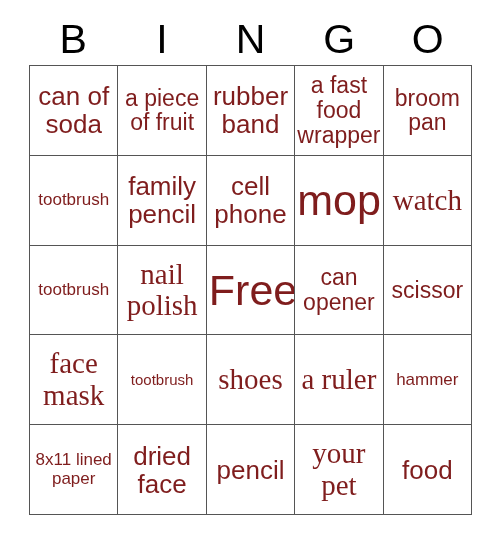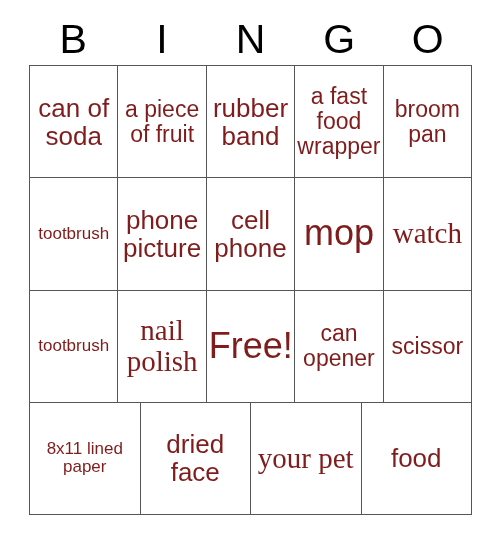--- a/index.html
+++ b/index.html
@@ -79,21 +79,21 @@
   }
   .cell-text {
     display: block;
     width: 100%;
     line-height: 1.08;
     word-break: normal;
     color: #7f1d1d;
   }
 
   
-  .fs-xxl .cell-text { font-size: 36px; }
+  .fs-xxl .cell-text { font-size: 43px; }
   .fs-xl  .cell-text { font-size: 29px; font-family: Liberation Serif, serif; }
   .fs-lg  .cell-text { font-size: 26px; }
   .fs-md  .cell-text { font-size: 23px; }
   .fs-sm  .cell-text { font-size: 17px; }
   .fs-xs  .cell-text { font-size: 15px; }
 </style>
 </head>
 <body>
 
 <div class="bingo-card">
@@ -134,21 +134,21 @@
       <div class="cell fs-md">
           <span class="cell-text">broom pan</span>
         </div>
     </div>
 
     <div class="grid-row">
       <div class="cell fs-sm">
           <span class="cell-text">tootbrush</span>
         </div>
       <div class="cell fs-lg">
-          <span class="cell-text">phone picture</span>
+          <span class="cell-text">family pencil</span>
         </div>
       <div class="cell fs-lg">
           <span class="cell-text">cell phone</span>
         </div>
       <div class="cell fs-xxl">
           <span class="cell-text">mop</span>
         </div>
       <div class="cell fs-xl">
           <span class="cell-text">watch</span>
         </div>
@@ -165,27 +165,47 @@
           <span class="cell-text">Free!</span>
         </div>
       <div class="cell fs-md">
           <span class="cell-text">can opener</span>
         </div>
       <div class="cell fs-md">
           <span class="cell-text">scissor</span>
         </div>
     </div>
 
+    <div class="grid-row">
+      <div class="cell fs-xl">
+          <span class="cell-text">face mask</span>
+        </div>
+      <div class="cell fs-xs">
+          <span class="cell-text">tootbrush</span>
+        </div>
+      <div class="cell fs-xl">
+          <span class="cell-text">shoes</span>
+        </div>
+      <div class="cell fs-xl">
+          <span class="cell-text">a ruler</span>
+        </div>
+      <div class="cell fs-sm">
+          <span class="cell-text">hammer</span>
+        </div>
+    </div>
 
     <div class="grid-row">
       <div class="cell fs-sm">
           <span class="cell-text">8x11 lined paper</span>
         </div>
       <div class="cell fs-lg">
           <span class="cell-text">dried face</span>
+        </div>
+      <div class="cell fs-lg">
+          <span class="cell-text">pencil</span>
         </div>
       <div class="cell fs-xl">
           <span class="cell-text">your pet</span>
         </div>
       <div class="cell fs-lg">
           <span class="cell-text">food</span>
         </div>
     </div>
 
   </div>

